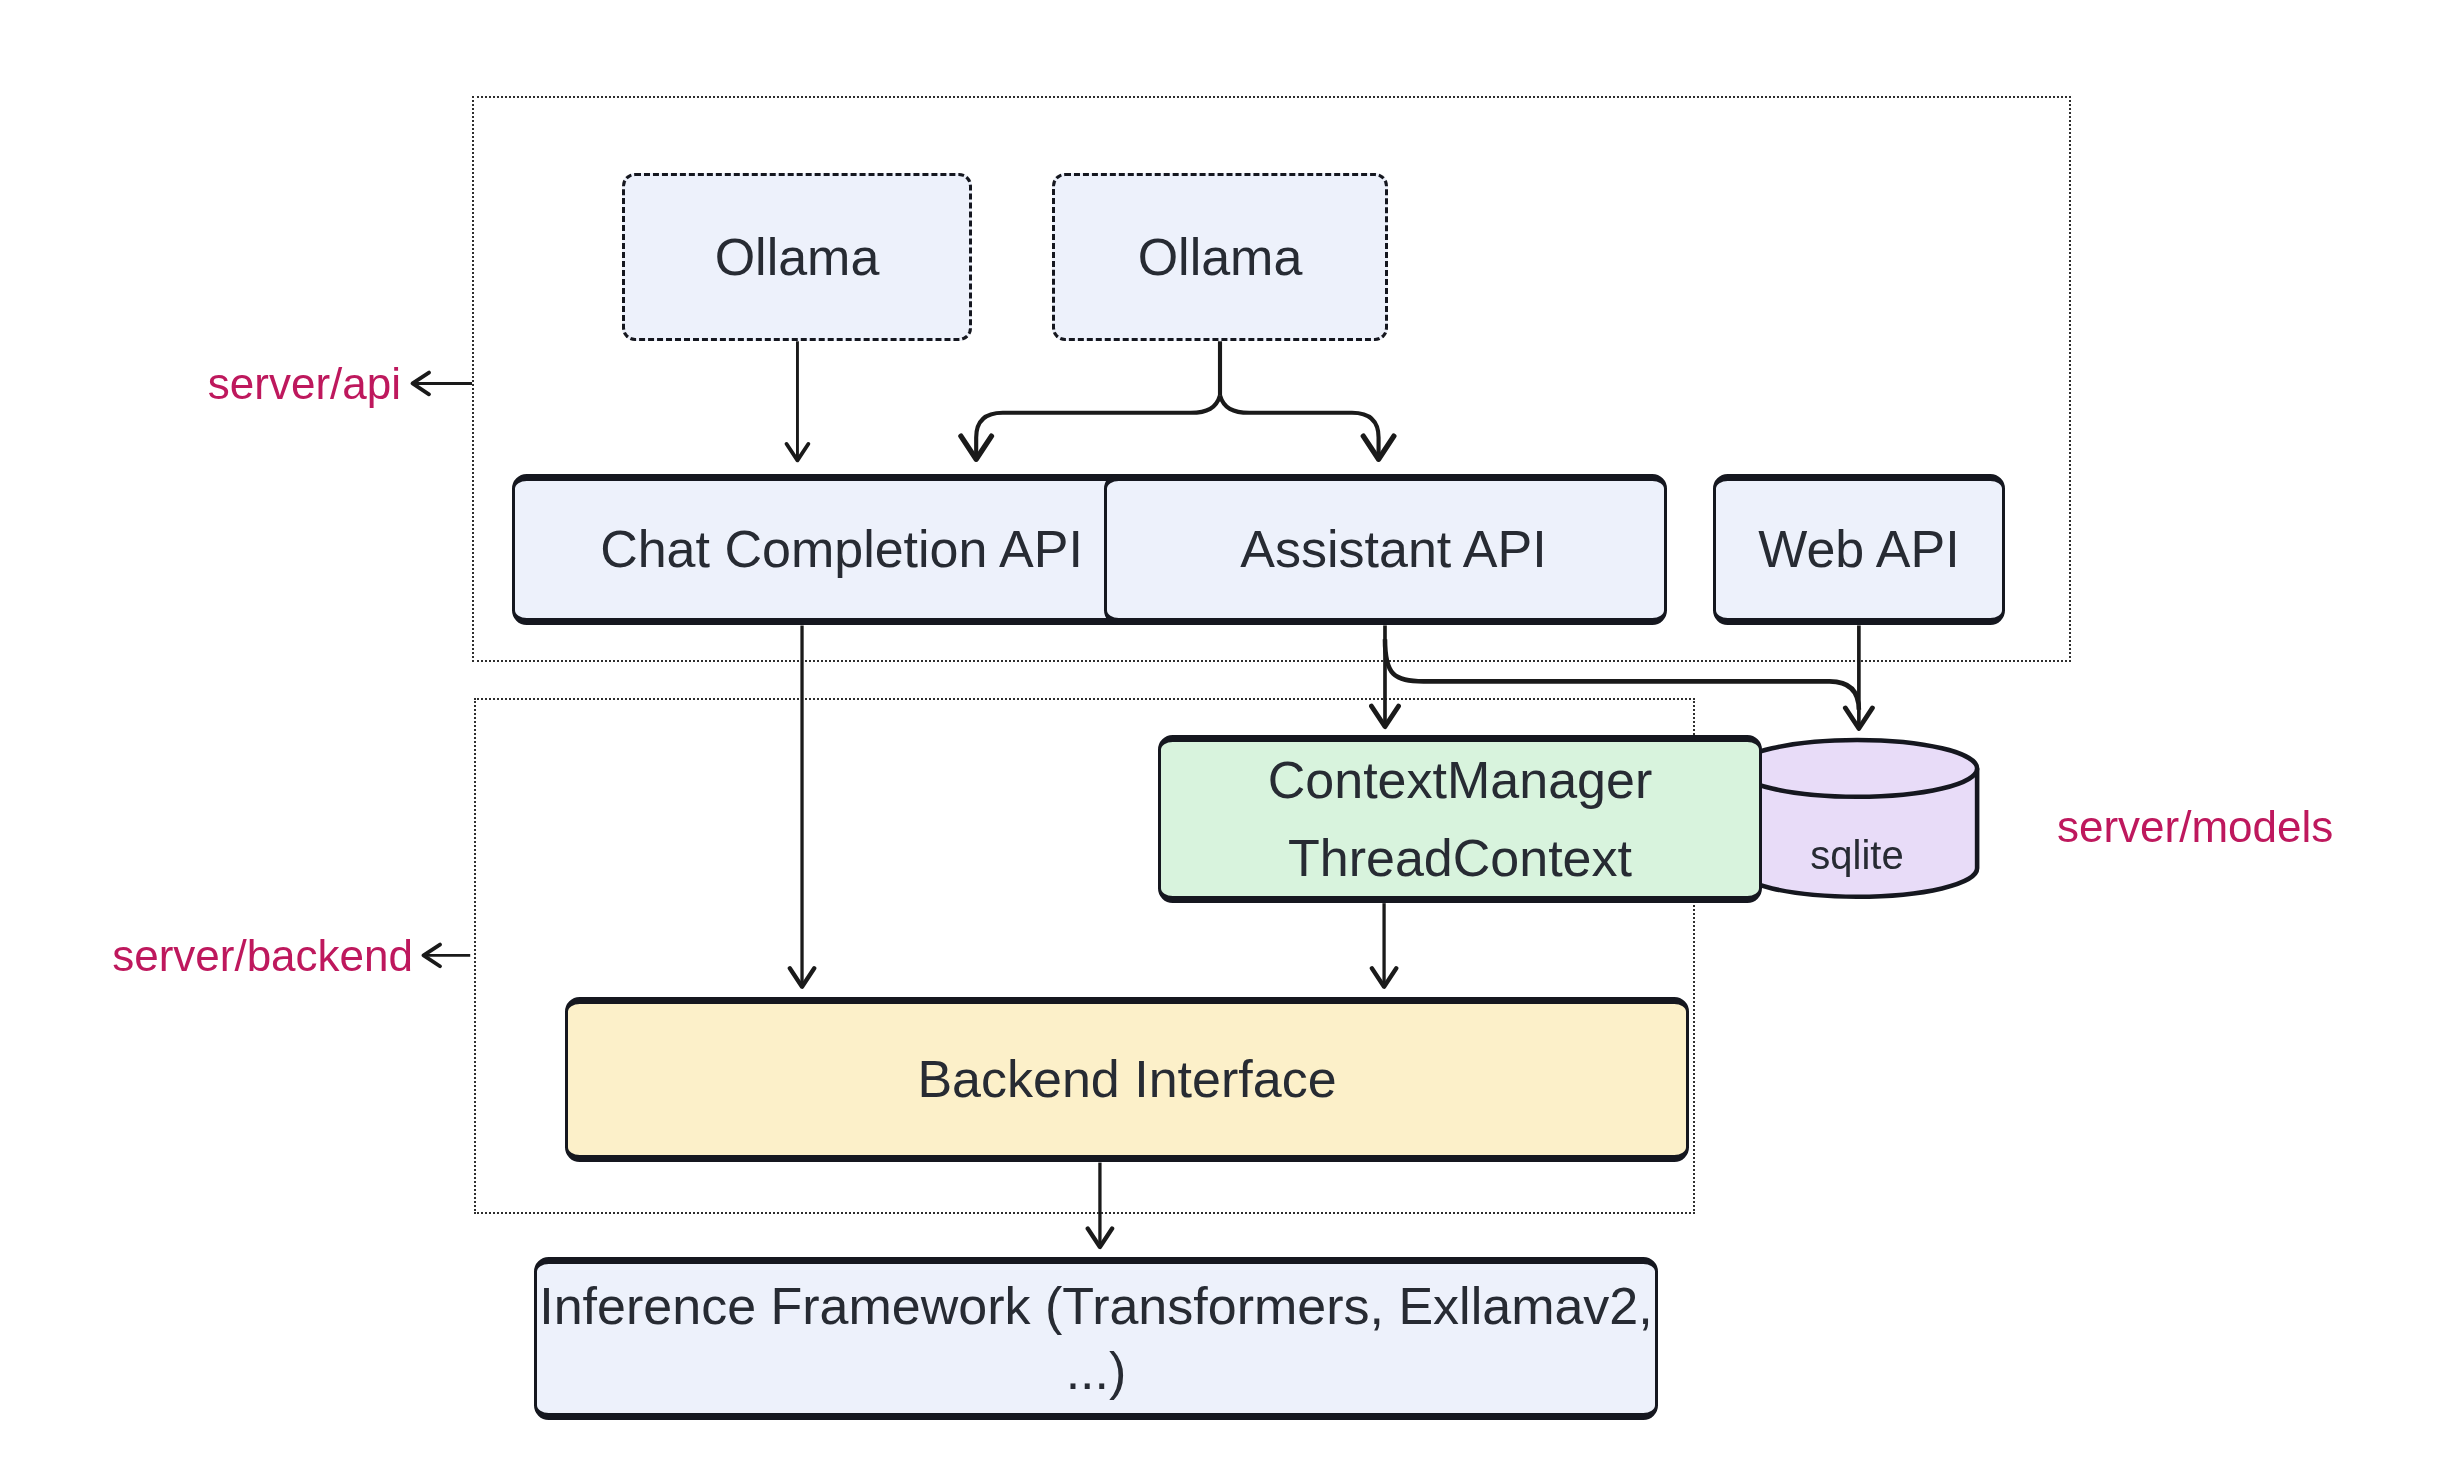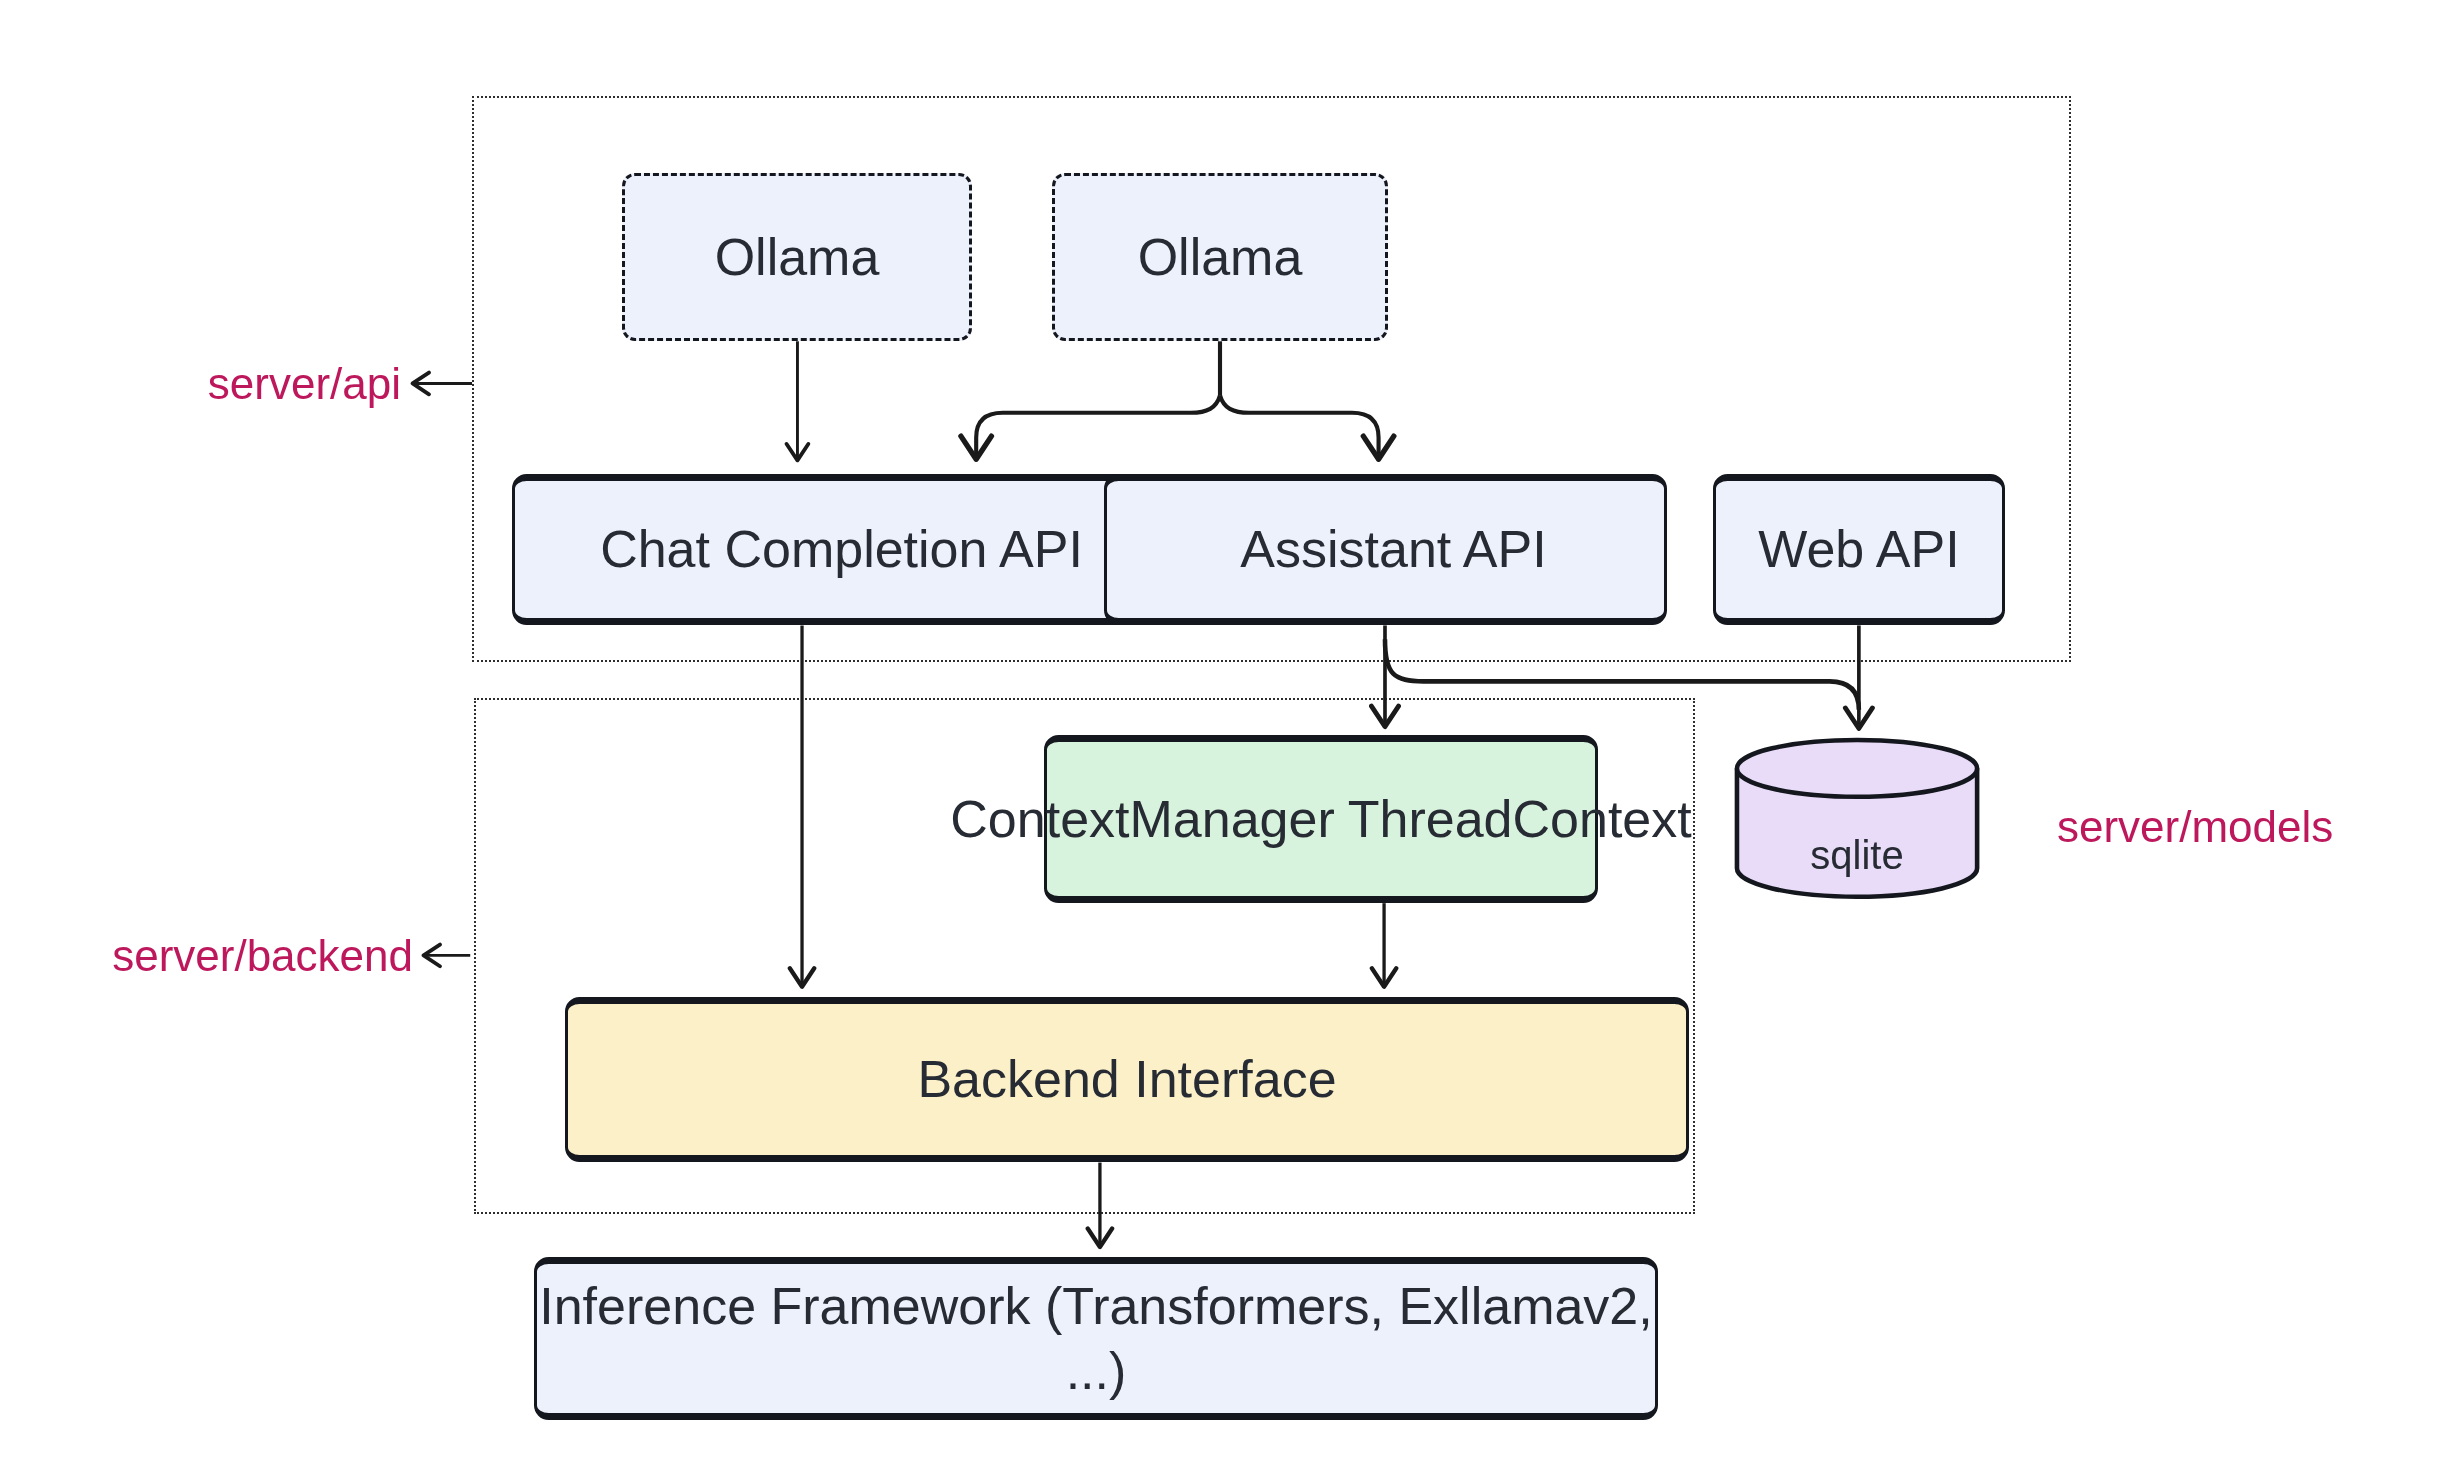--- a/index.html
+++ b/index.html
@@ -22,21 +22,21 @@
   .dashedbox{border:3.7px dashed #15171f;border-radius:13px;}
   .blue{background:#edf1fb;}
   .green{background:#d8f3dd;}
   .yellow{background:#fcf0c9;margin-left:31px;}
 
   #node-ollama{left:622px;top:173px;width:350px;height:168px;}
   #node-openai{left:1052px;top:173px;width:336px;height:168px;}
   #node-chat{left:512px;top:474px;width:659px;height:151px;}
   #node-assistant{left:1104px;top:474px;width:563px;height:151px;padding-left:16px;}
   #node-web{left:1713px;top:474px;width:292px;height:151px;}
-  #node-context{left:1044px;top:735px;width:554px;height:168px;gap:13px;}
+  #node-context{left:1158px;top:735px;width:604px;height:168px;flex-direction:column;gap:13px;}
   #node-backend{left:534px;top:997px;width:1124px;height:165px;}
   #node-inference{left:534px;top:1257px;width:1124px;height:163px;}
 
   
   .freelabel{position:absolute;font-size:44px;line-height:1;color:#be185d;white-space:nowrap;}
   #label-server-api{left:165px;width:236px;top:362px;text-align:right;}
   #label-server-backend{left:81px;width:332px;top:934px;text-align:right;}
   #label-server-models{left:2057px;top:805px;}
   #label-sqlite{position:absolute;left:1738px;top:810px;width:238px;text-align:center;
     font-size:40px;line-height:1;color:#272b33;margin-top:25px;}

